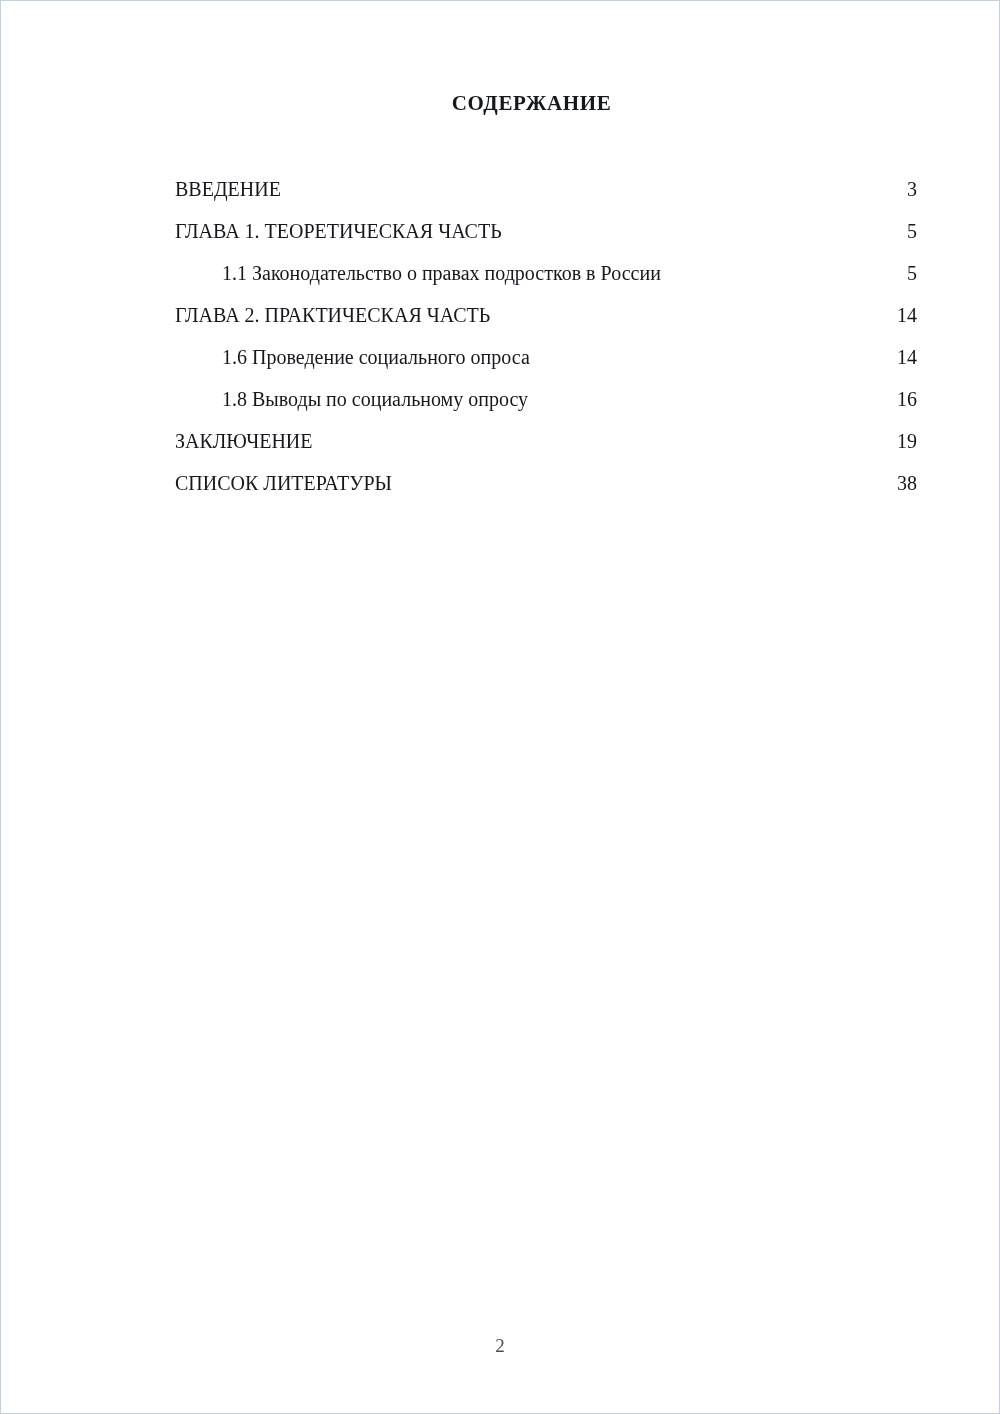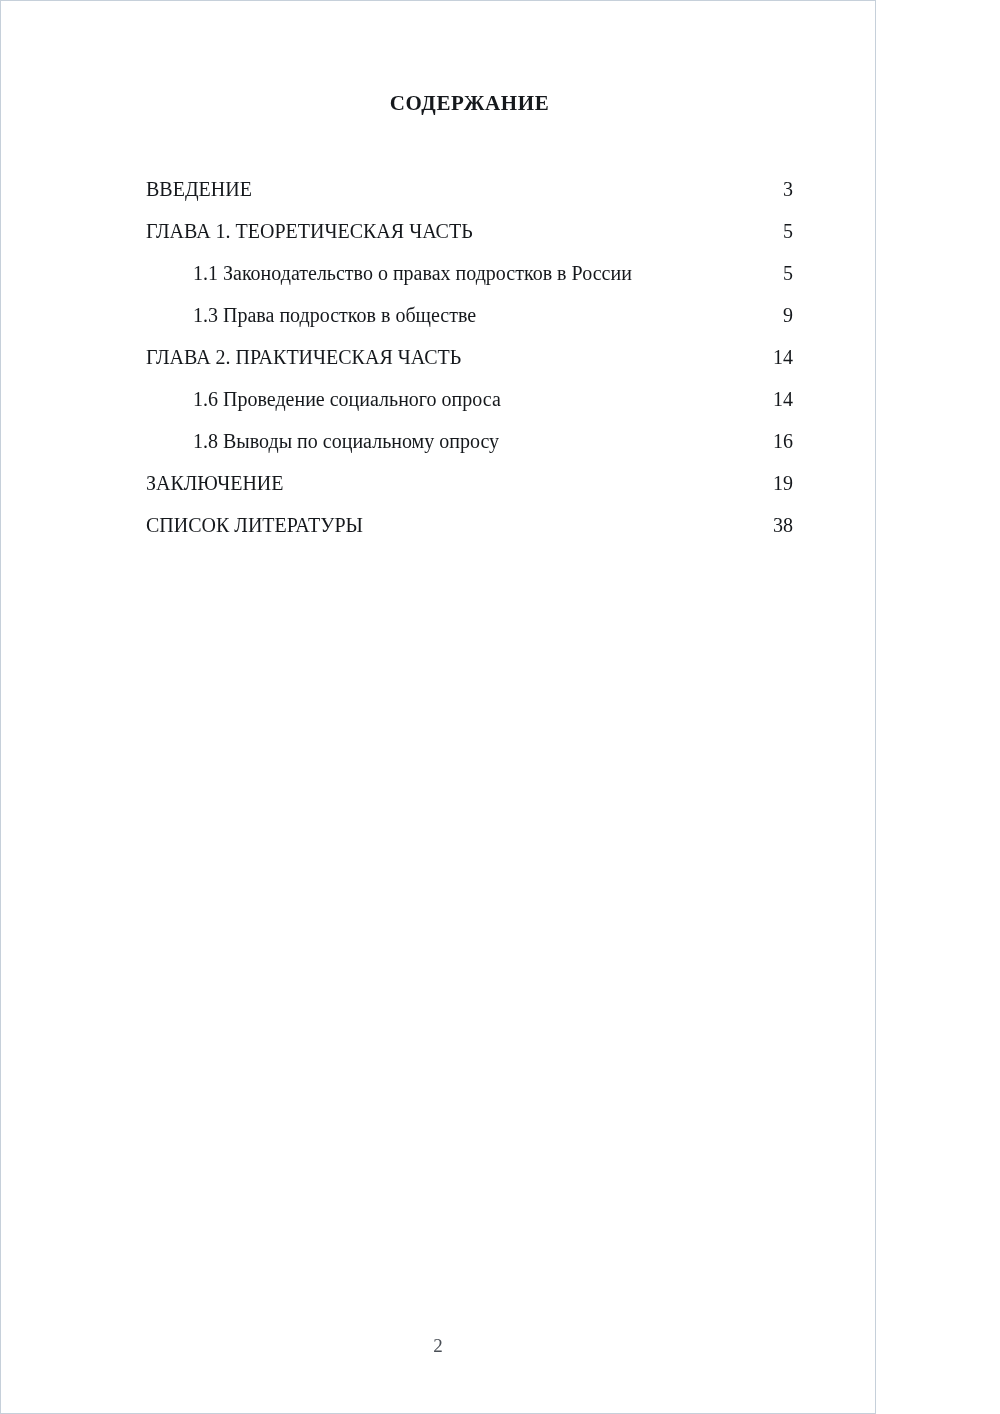--- a/index.html
+++ b/index.html
@@ -2,21 +2,21 @@
 <html><head>
 <meta charset="utf-8">
 <style>
   html, body {
     margin: 0;
     padding: 0;
     background: #ffffff;
   }
   .page {
     position: relative;
-    width: 876px;
+    width: 1000px;
     height: 1414px;
     box-sizing: border-box;
     background: #ffffff;
     border: 1px solid #c6d0da;
     font-family: "Liberation Serif", "DejaVu Serif", serif;
     color: #15181c;
     overflow: hidden;
   }
   .content {
     padding: 90px 82px 0 145px;
@@ -35,20 +35,21 @@
     display: flex;
     justify-content: space-between;
     align-items: baseline;
     font-size: 20px;
     line-height: 42px;
     white-space: nowrap;
   }
   .toc-row .toc-label {
     flex: 1 1 auto;
     overflow: hidden;
+    margin-left: 29px;
   }
   .toc-row.level-1 .toc-label {
     padding-left: 47px;
   }
   .toc-row .toc-page {
     flex: 0 0 auto;
     text-align: right;
     padding-left: 20px;
   }
   .page-number {
@@ -74,24 +75,20 @@
     <span class="toc-page">3</span>
   </div>
         <div class="toc-row level-0">
     <span class="toc-label">ГЛАВА 1. ТЕОРЕТИЧЕСКАЯ ЧАСТЬ</span>
     <span class="toc-page">5</span>
   </div>
         <div class="toc-row level-1">
     <span class="toc-label">1.1 Законодательство о правах подростков в России</span>
     <span class="toc-page">5</span>
   </div>
-        <div class="toc-row level-1">
-    <span class="toc-label">1.3 Права подростков в обществе</span>
-    <span class="toc-page">9</span>
-  </div>
         <div class="toc-row level-0">
     <span class="toc-label">ГЛАВА 2. ПРАКТИЧЕСКАЯ ЧАСТЬ</span>
     <span class="toc-page">14</span>
   </div>
         <div class="toc-row level-1">
     <span class="toc-label">1.6 Проведение социального опроса</span>
     <span class="toc-page">14</span>
   </div>
         <div class="toc-row level-1">
     <span class="toc-label">1.8 Выводы по социальному опросу</span>

